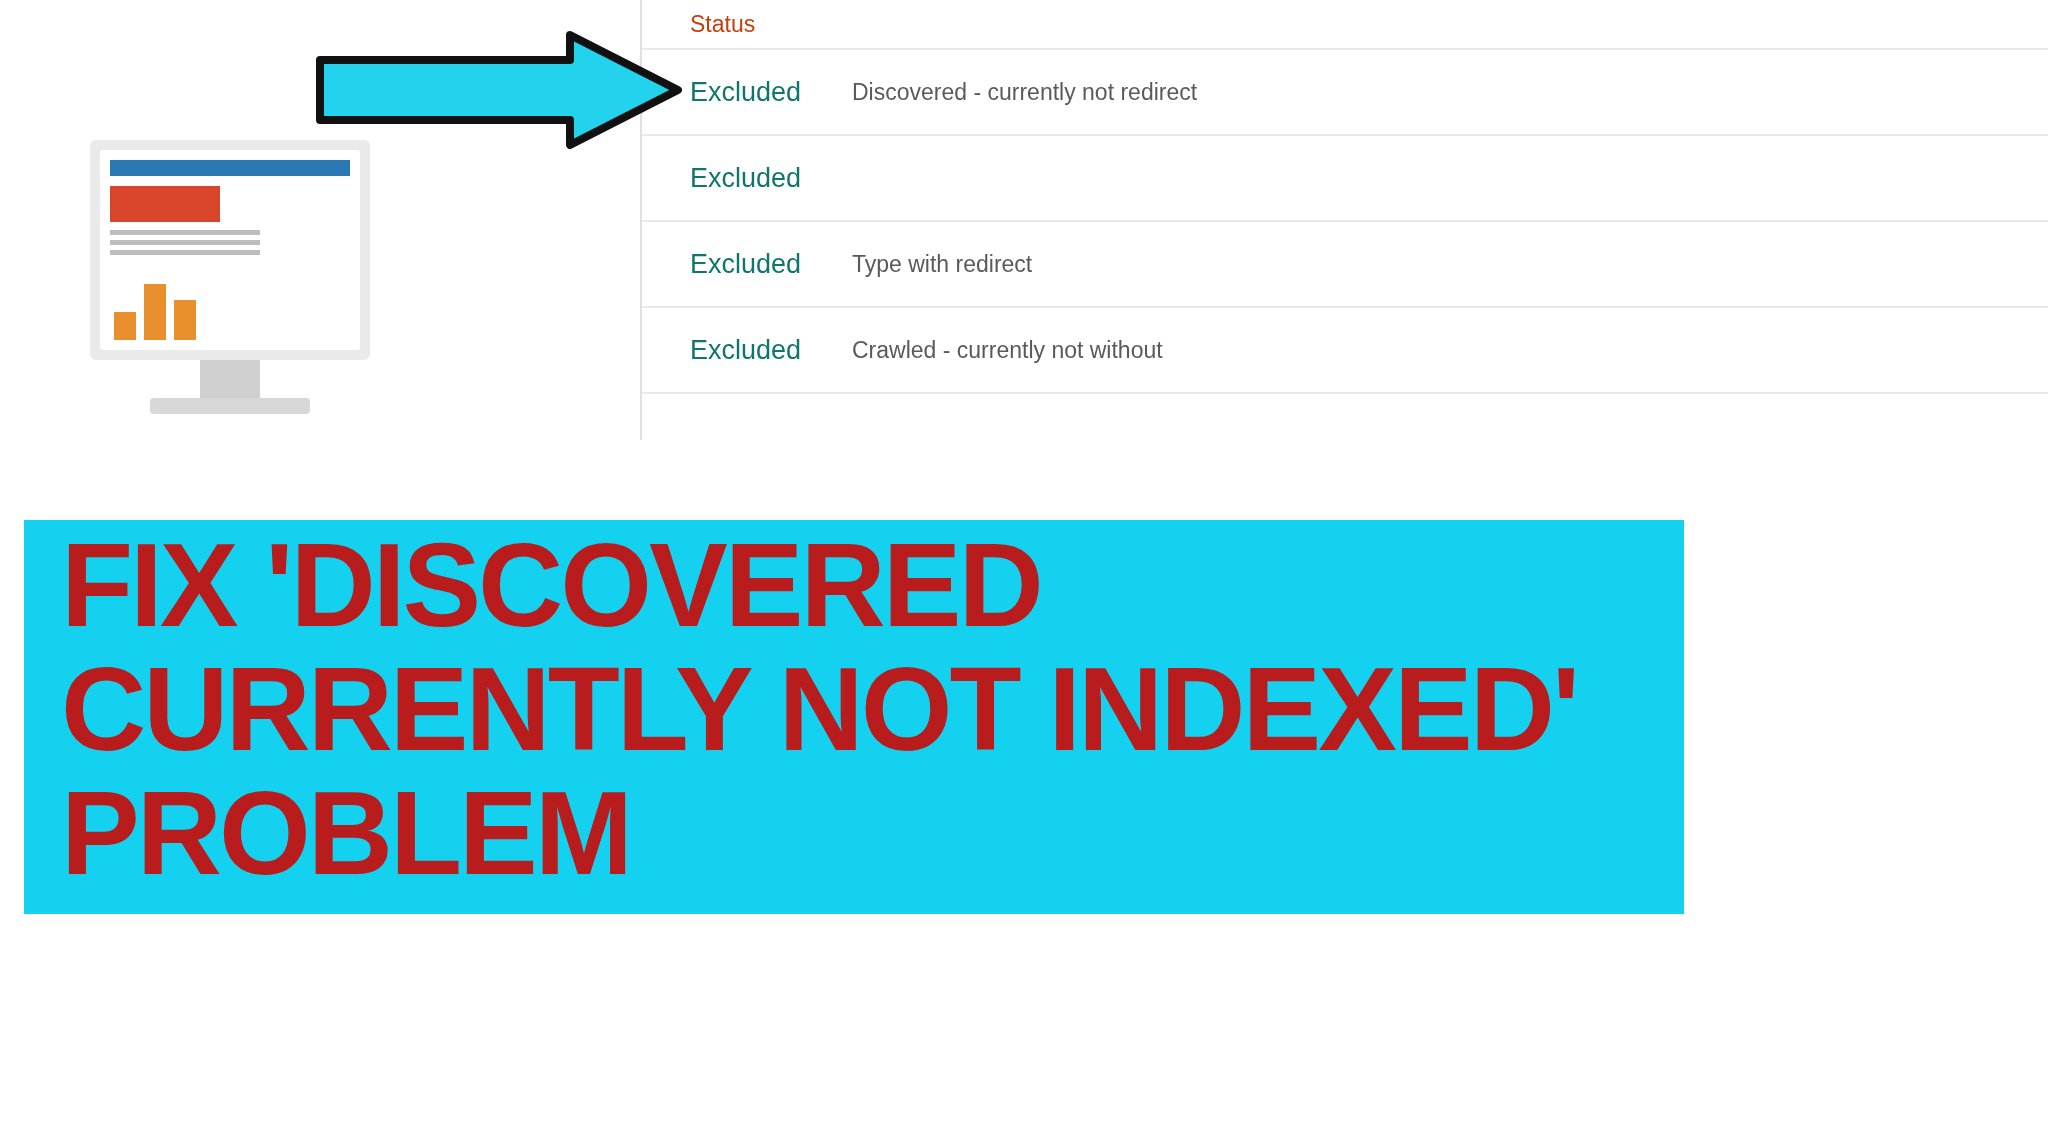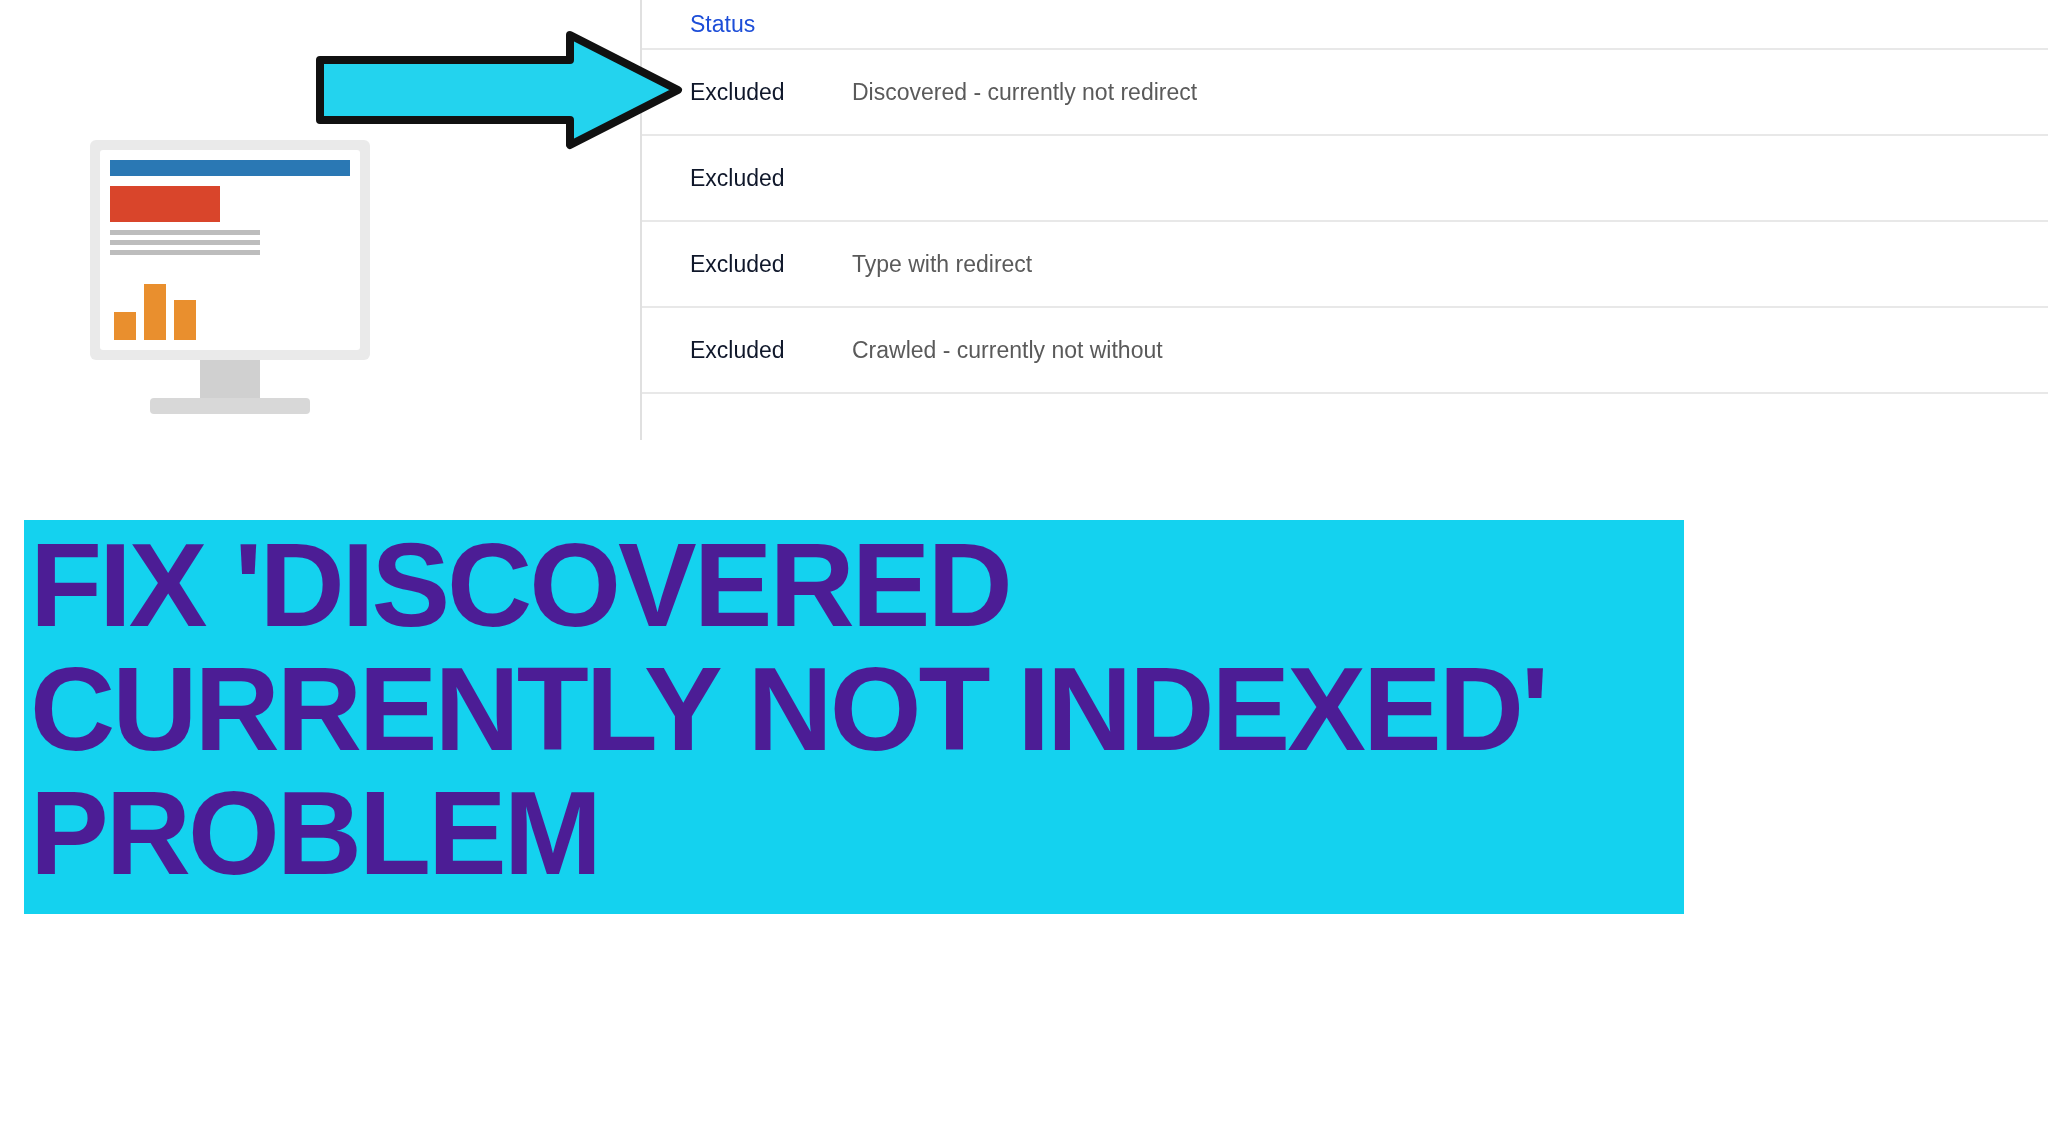--- a/index.html
+++ b/index.html
@@ -27,33 +27,33 @@
     align-items: center;
     border-bottom: 2px solid #e8e8e8;
     height: 86px;
   }
   .panel-header {
     height: 50px;
     border-bottom: 2px solid #e8e8e8;
   }
   .panel-row .status-col {
     width: 210px;
-    color: #0f172a;
-    font-size: 23px;
+    color: #0f766e;
+    font-size: 27px;
     padding-left: 48px;
   }
   .panel-row .type-col {
     flex: 1;
     color: #5a5a5a;
     font-size: 23px;
     padding-left: 0;
   }
   .panel-header .status-col,
   .panel-header .type-col {
-    color: #1d4ed8;
+    color: #c2410c;
     font-size: 23px;
   }
   .panel-row.cutoff {
     height: 40px;
     border-bottom: none;
     opacity: 0.5;
   }
   .panel-row.cutoff .status-col,
   .panel-row.cutoff .type-col {
     filter: blur(3px);
@@ -207,21 +207,22 @@
     width: 1660px;
     padding: 4px 6px 18px 6px;
     background: #14d2ef;
   }
   .banner-text {
     font-size: 118px;
     font-weight: 900;
     font-family: "Arial Black", Arial, sans-serif;
     letter-spacing: -3px;
     line-height: 1.05;
-    color: #4c1d95;
+    color: #b91c1c;
+    margin-left: 31px;
   }
 </style>
 </head>
 <body>
 
 <div class="panel">
   <div class="panel-row panel-header">
     <div class="status-col">Status</div>
   </div>
 

